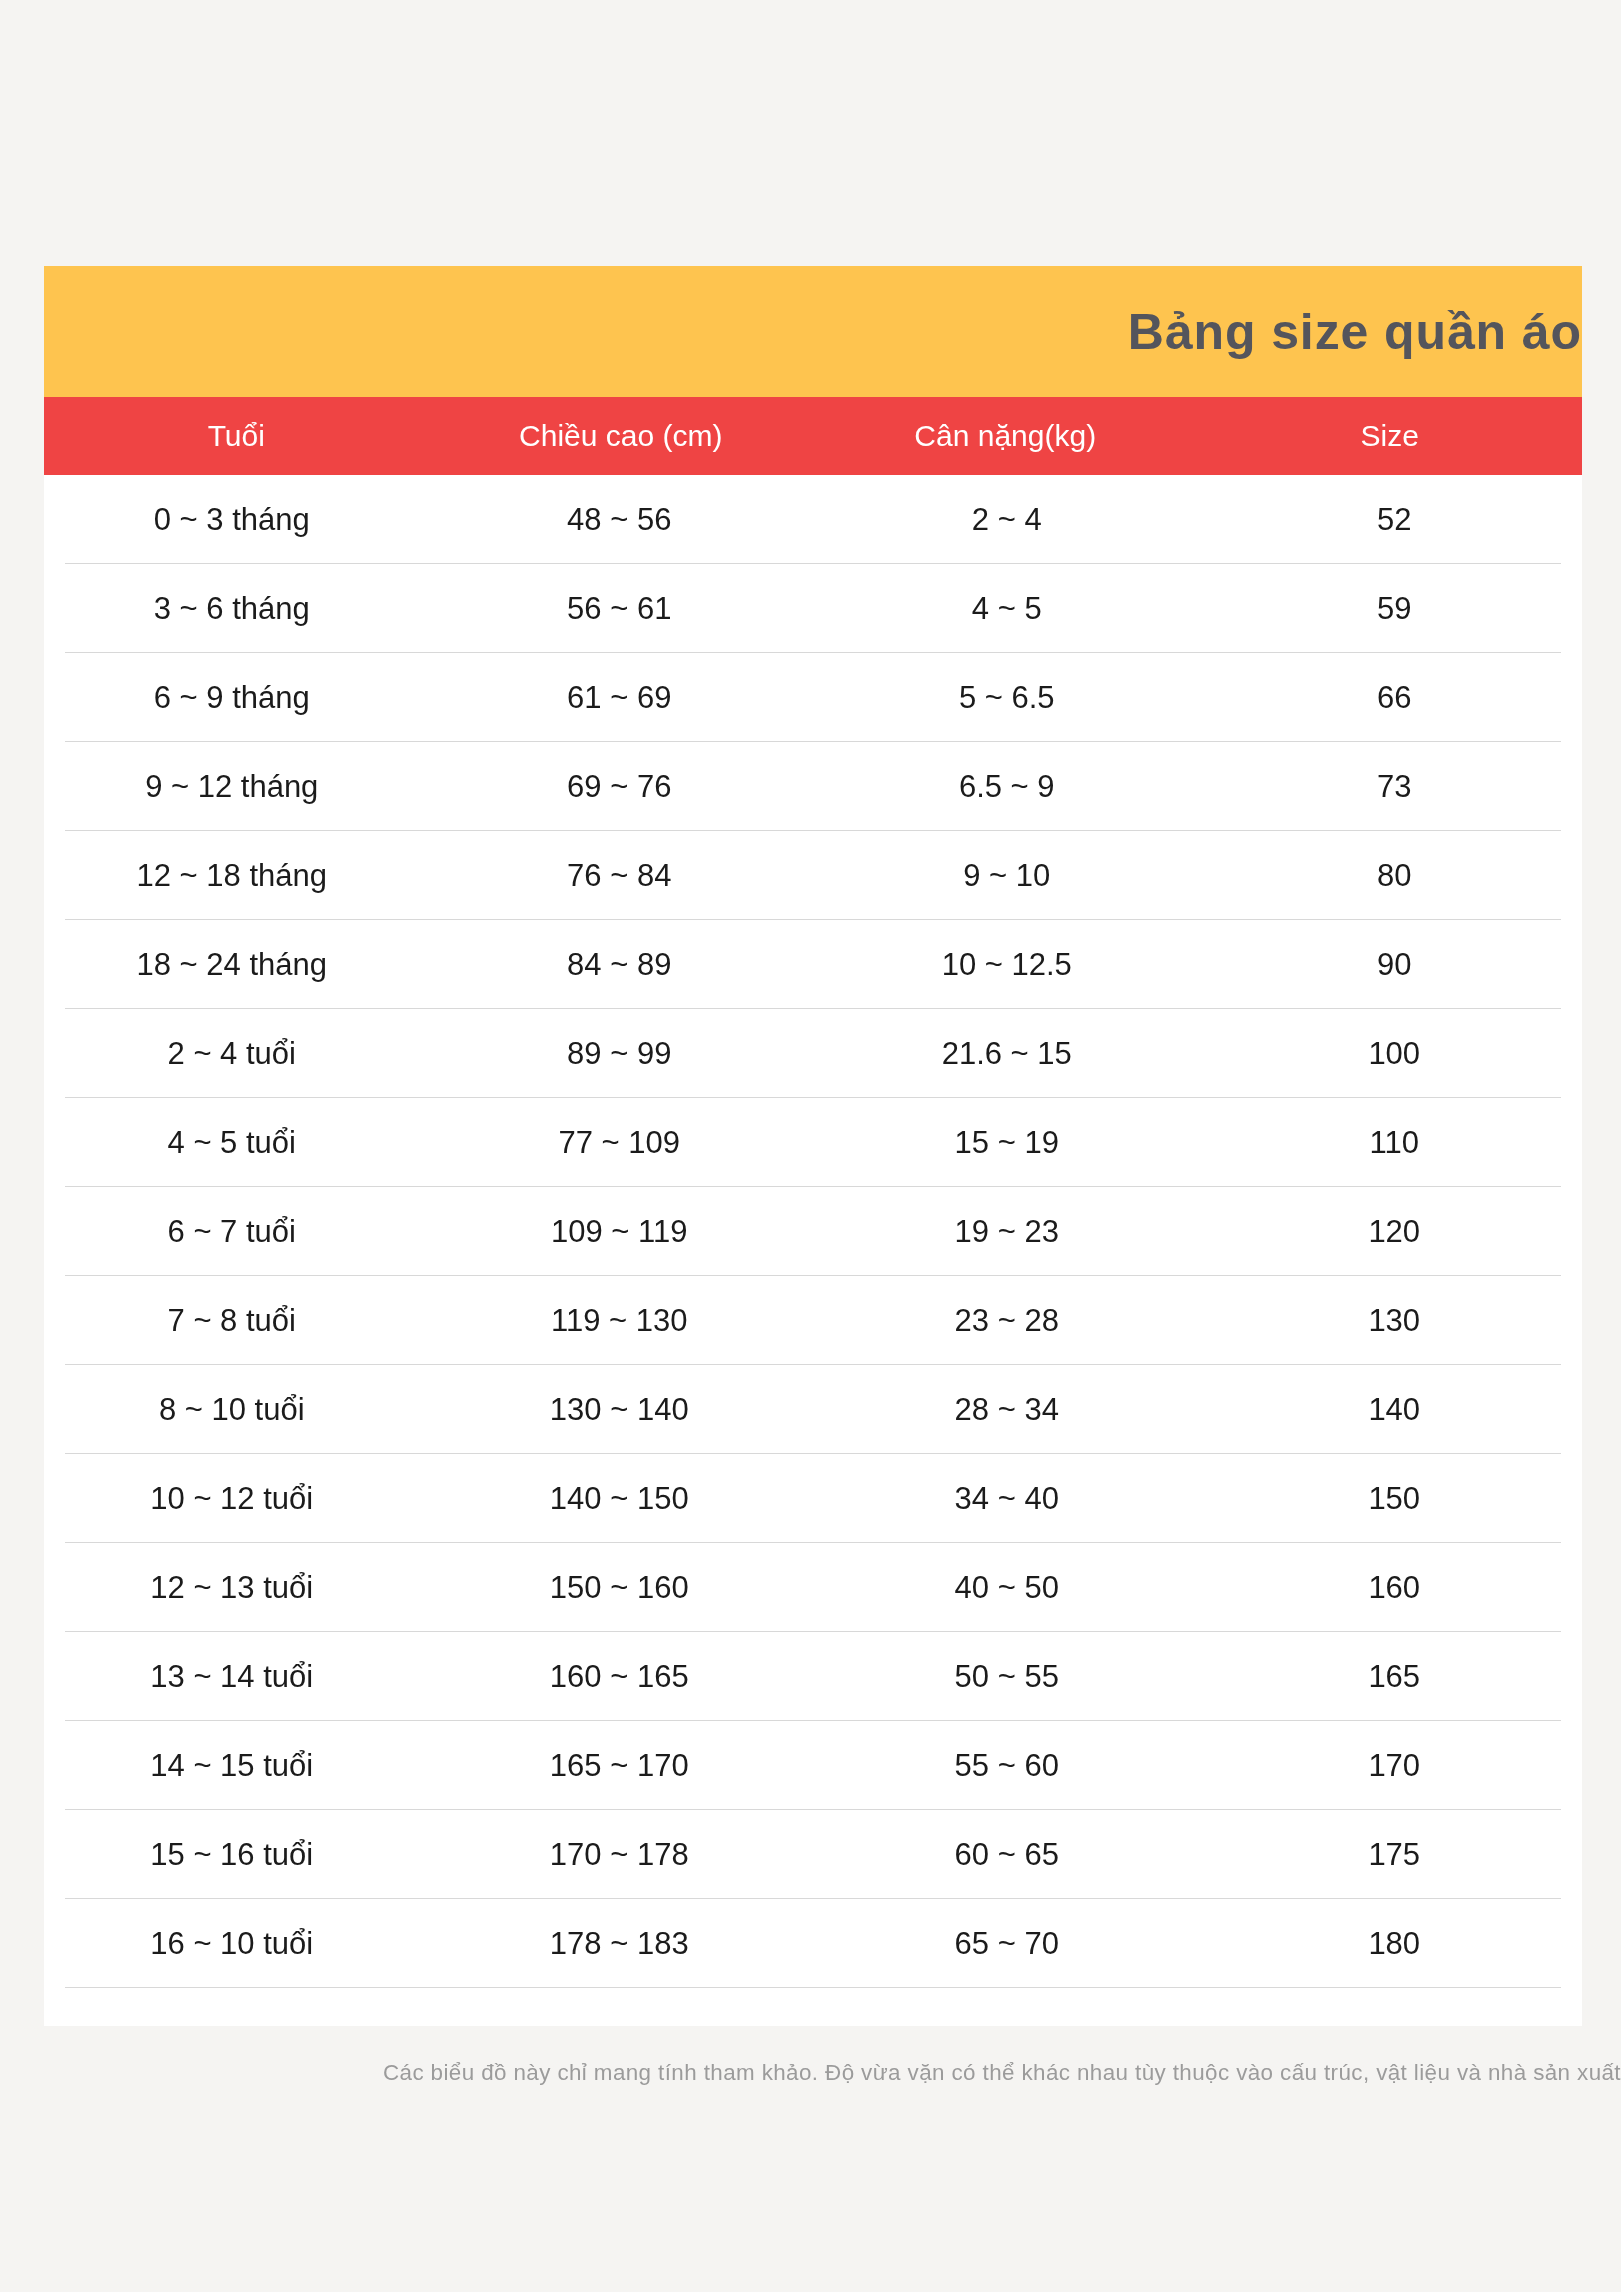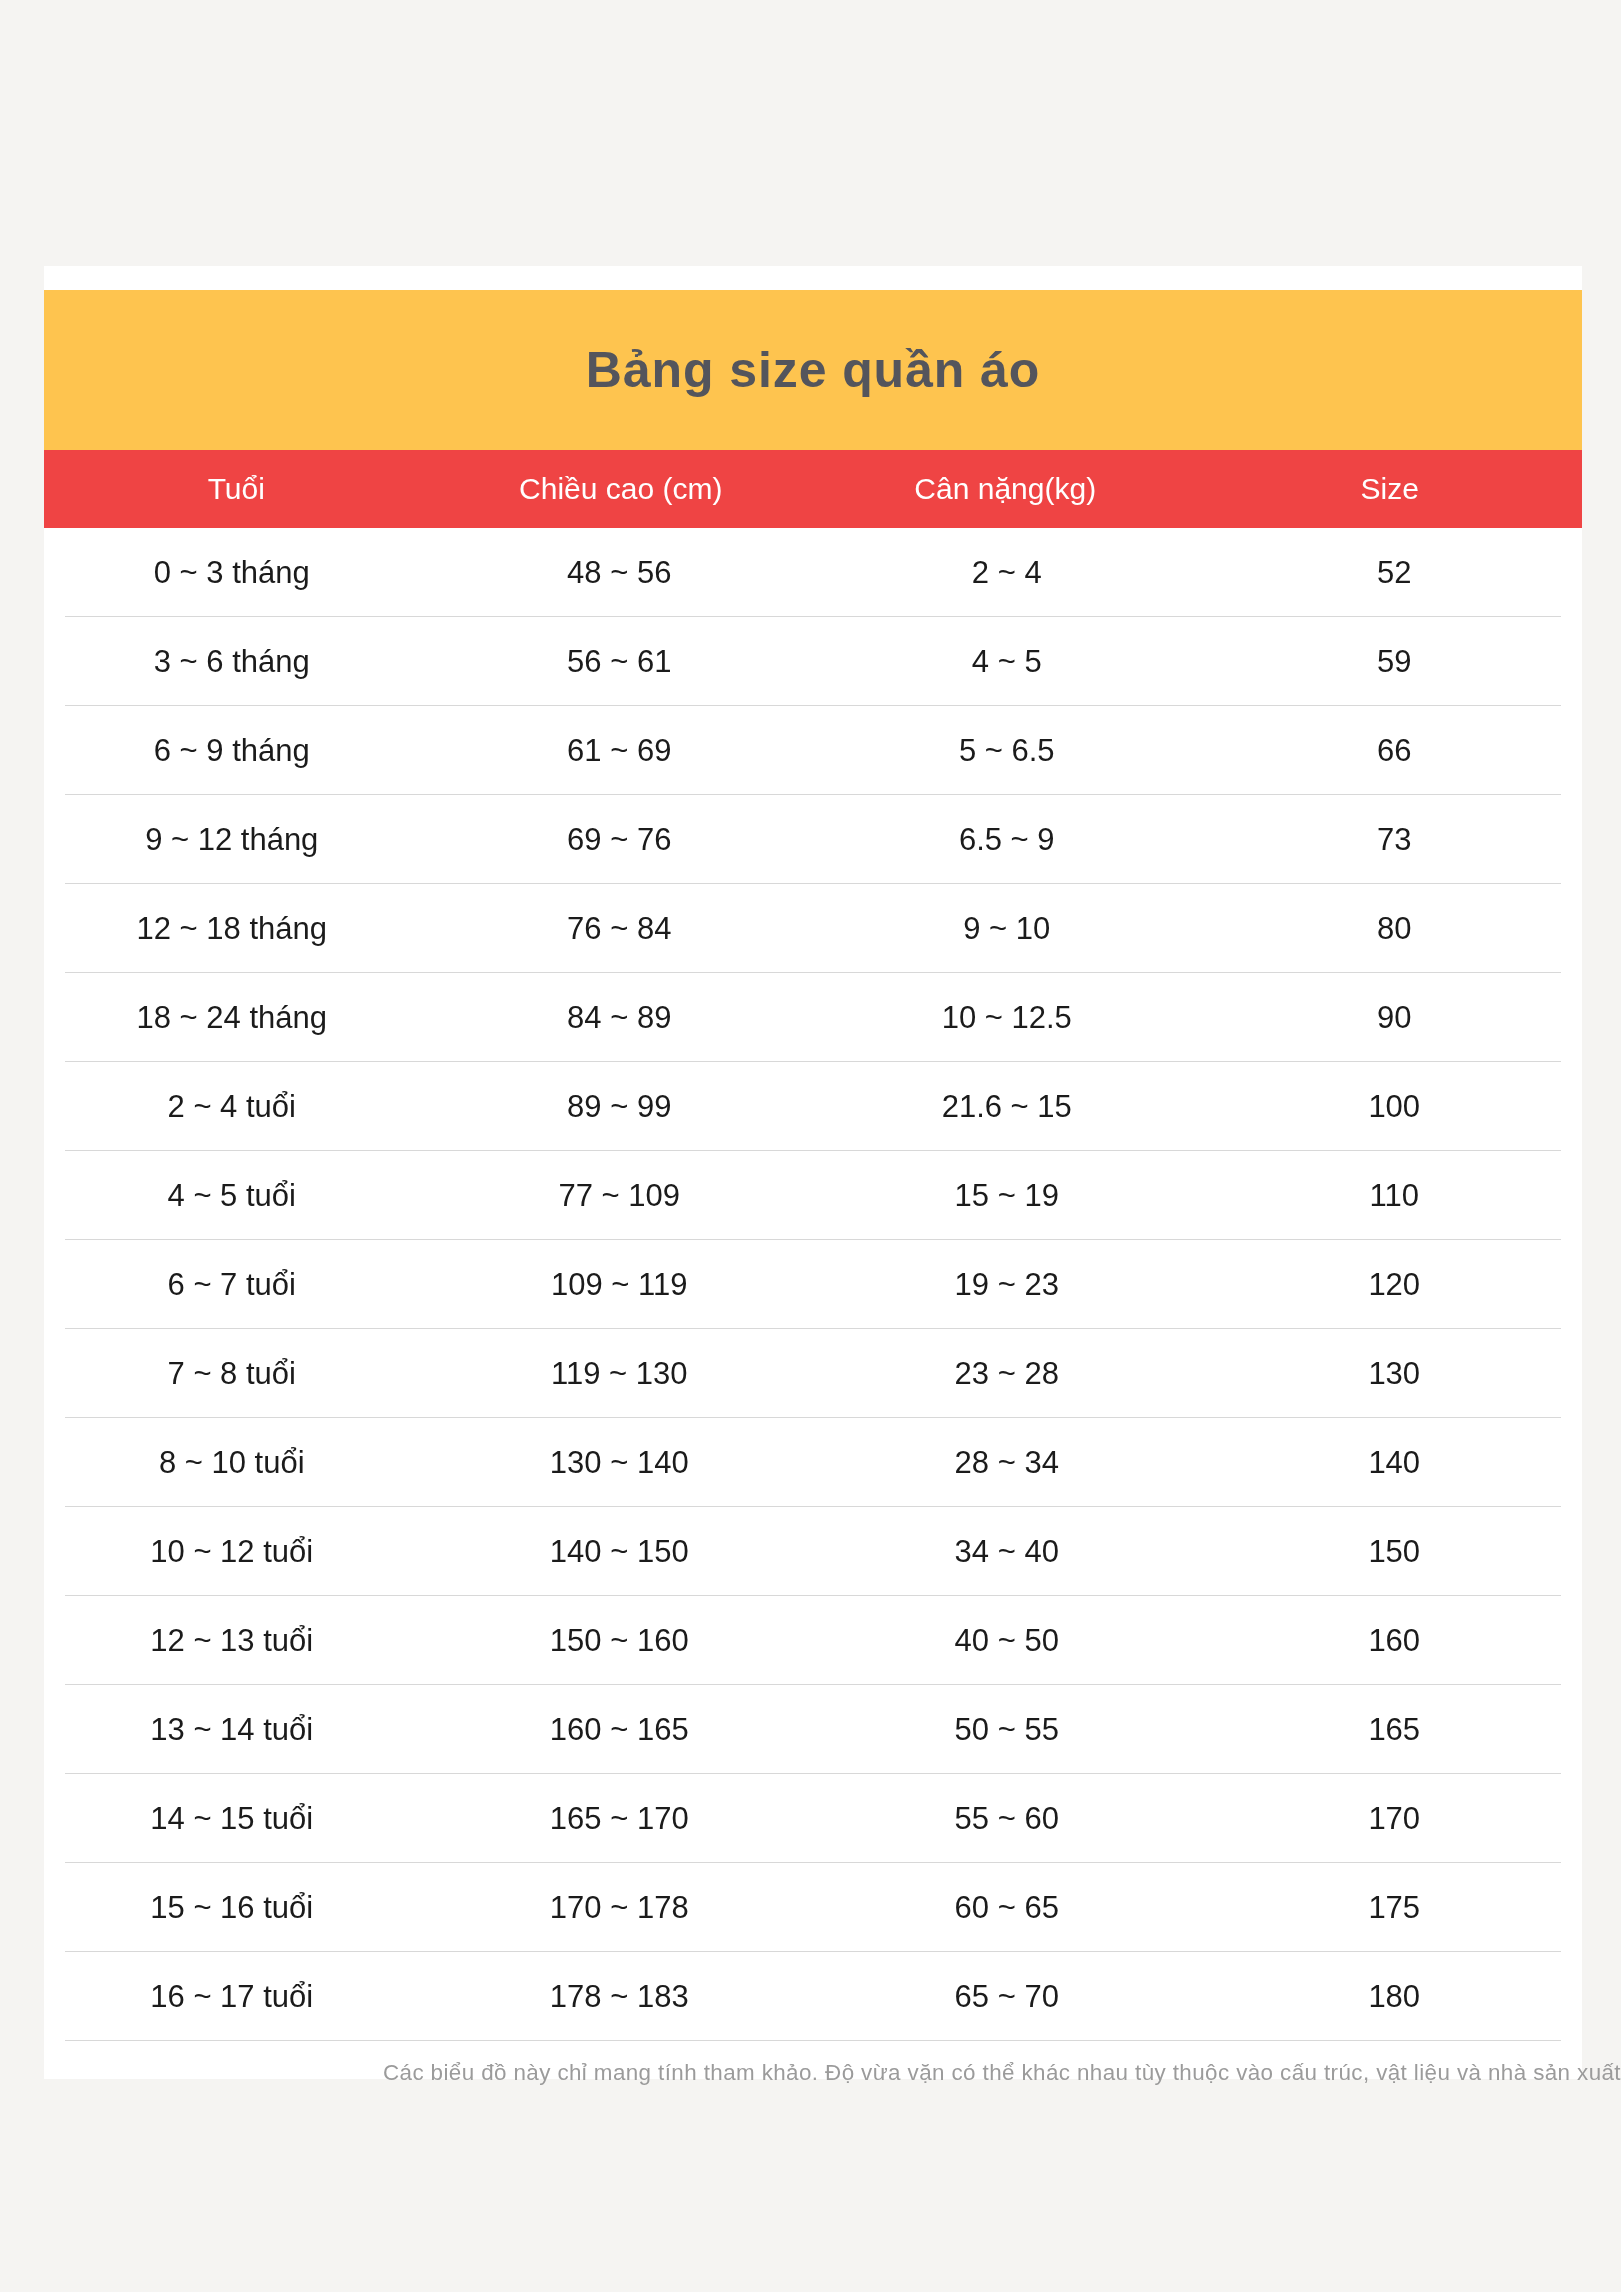--- a/index.html
+++ b/index.html
@@ -12,26 +12,25 @@
     overflow: hidden;
   }
   .sheet {
     position: absolute;
     left: 44px;
     top: 266px;
     width: 1538px;
     background: #ffffff;
   }
   .banner {
-    height: 160px;
+    height: 131px;
     background: #fec44f;
     display: flex;
     align-items: center;
-    justify-content: center;
-    margin-top: 24px;
+    justify-content: flex-end;
   }
   .banner .title {
     color: #54555c;
     font-size: 50px;
     font-weight: 600;
     letter-spacing: 0.9px;
   }
   .header-row {
     height: 78px;
     background: #ef4444;
@@ -201,21 +200,21 @@
   </div>
 
   <div class="row">
     <div class="cell">15 ~ 16 tuổi</div>
     <div class="cell">170 ~ 178</div>
     <div class="cell">60 ~ 65</div>
     <div class="cell">175</div>
   </div>
 
   <div class="row">
-    <div class="cell">16 ~ 17 tuổi</div>
+    <div class="cell">16 ~ 10 tuổi</div>
     <div class="cell">178 ~ 183</div>
     <div class="cell">65 ~ 70</div>
     <div class="cell">180</div>
   </div>
 </div>
 
   <div class="sheet-bottom-pad"></div>
 </div>
 
 <div class="footer-note">Các biểu đồ này chỉ mang tính tham khảo. Độ vừa vặn có thể khác nhau tùy thuộc vào cấu trúc, vật liệu và nhà sản xuất</div>

